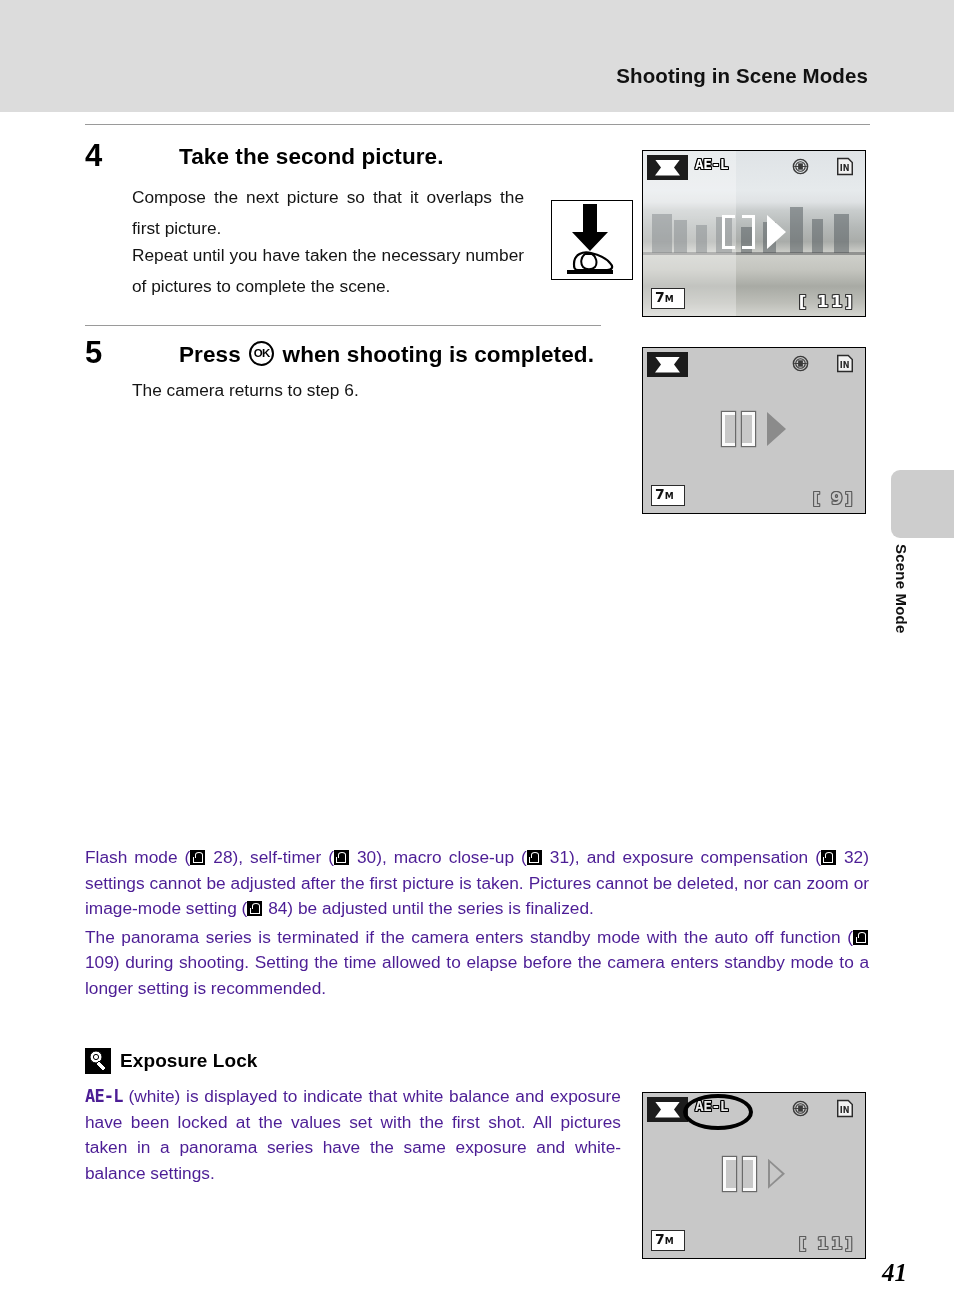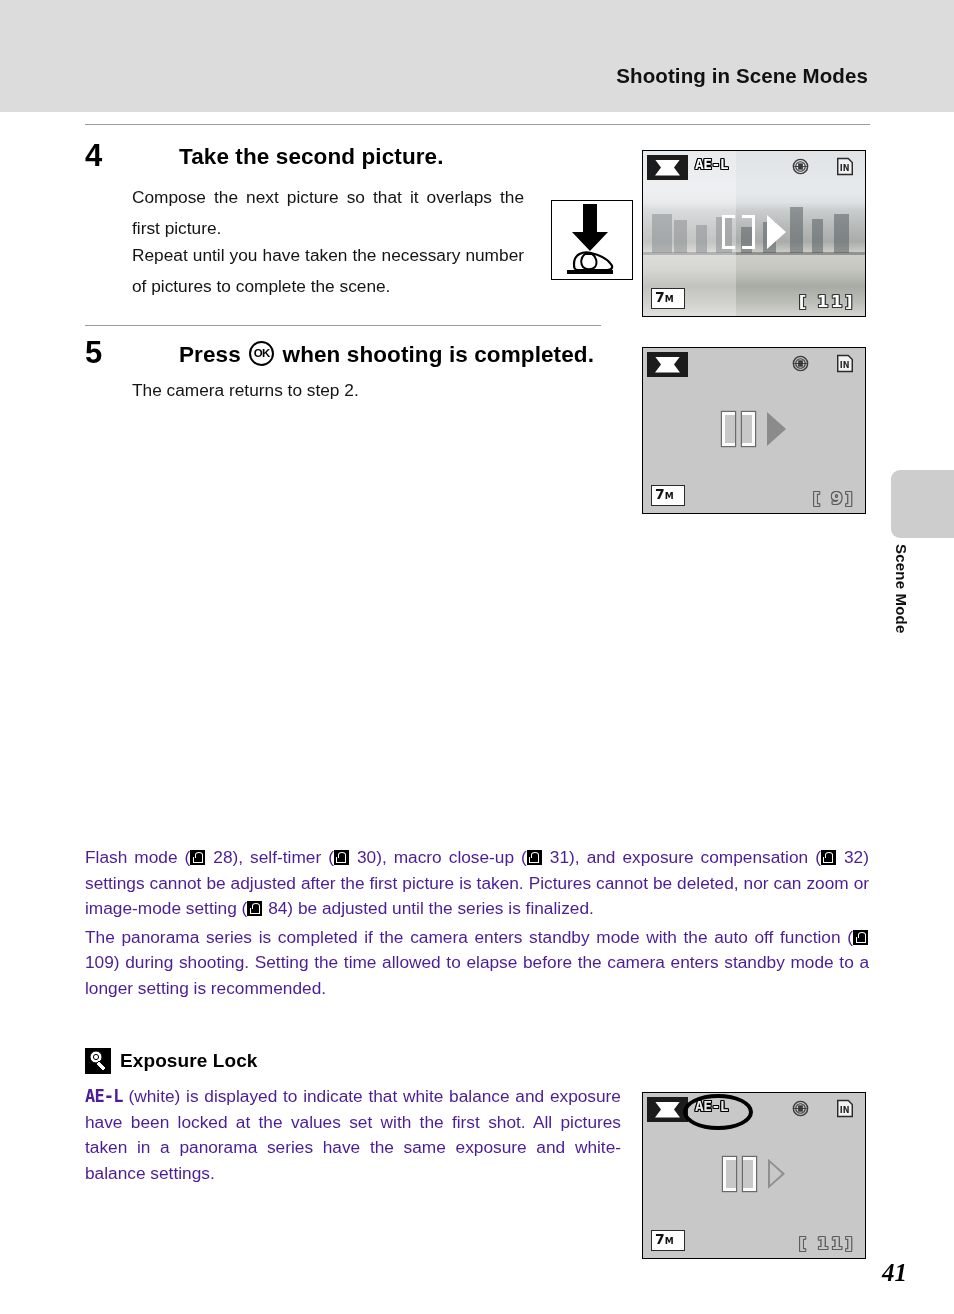--- a/index.html
+++ b/index.html
@@ -449,21 +449,21 @@
   </div>
 </div>
 
 <div class="step" id="step5">
   <div class="step-num">5</div>
   <div class="step-title">
     <span>Press</span>
     <span class="ok-glyph"><span>OK</span></span>
     <span>when shooting is completed.</span>
   </div>
-  <div class="step-body" id="step5-p1">The camera returns to step 2.</div>
+  <div class="step-body" id="step5-p1">The camera returns to step 6.</div>
 </div>
 
 <div class="lcd" id="lcd-2">
   <div class="lcd-mode-badge">
     <div class="pano-glyph"></div>
   </div>
 
   <svg class="lcd-battery" viewBox="0 0 24 24">
     <circle cx="12" cy="12" r="9" fill="none" stroke="#3a3a3a" stroke-width="1.8"></circle>
     <circle cx="12" cy="12" r="6" fill="none" stroke="#3a3a3a" stroke-width="1.4"></circle>
@@ -485,21 +485,21 @@
     <span>7</span><sub>M</sub>
   </div>
   <div class="shots-left gray">
     [&nbsp;<span>9</span>]
   </div>
 </div>
 
 <div class="note" id="note-panorama">
   <div class="note-body">
     <p><span>Flash mode (</span><span class="pgref"></span> <span>28), self-timer (</span><span class="pgref"></span> <span>30), macro close-up (</span><span class="pgref"></span> <span>31), and exposure compensation (</span><span class="pgref"></span> <span>32) settings cannot be adjusted after the first picture is taken. Pictures cannot be deleted, nor can zoom or image-mode setting (</span><span class="pgref"></span> <span>84) be adjusted until the series is finalized.</span></p>
-    <p><span>The panorama series is completed if the camera enters standby mode with the auto off function (</span><span class="pgref"></span> <span>109) during shooting. Setting the time allowed to elapse before the camera enters standby mode to a longer setting is recommended.</span></p>
+    <p><span>The panorama series is terminated if the camera enters standby mode with the auto off function (</span><span class="pgref"></span> <span>109) during shooting. Setting the time allowed to elapse before the camera enters standby mode to a longer setting is recommended.</span></p>
   </div>
 </div>
 
 <div class="note" id="note-exposure">
   <div class="note-head">
     <div class="note-icon">
       <svg width="26" height="26" viewBox="0 0 26 26">
         <circle cx="11" cy="9" r="6" fill="#fff" stroke="#000" stroke-width="1"></circle>
         <circle cx="11" cy="9" r="2.6" fill="none" stroke="#000" stroke-width="1"></circle>
         <path d="M14 13 l7 7 l-3 3 l-7 -7 z" fill="#fff" stroke="#000" stroke-width="1"></path>

